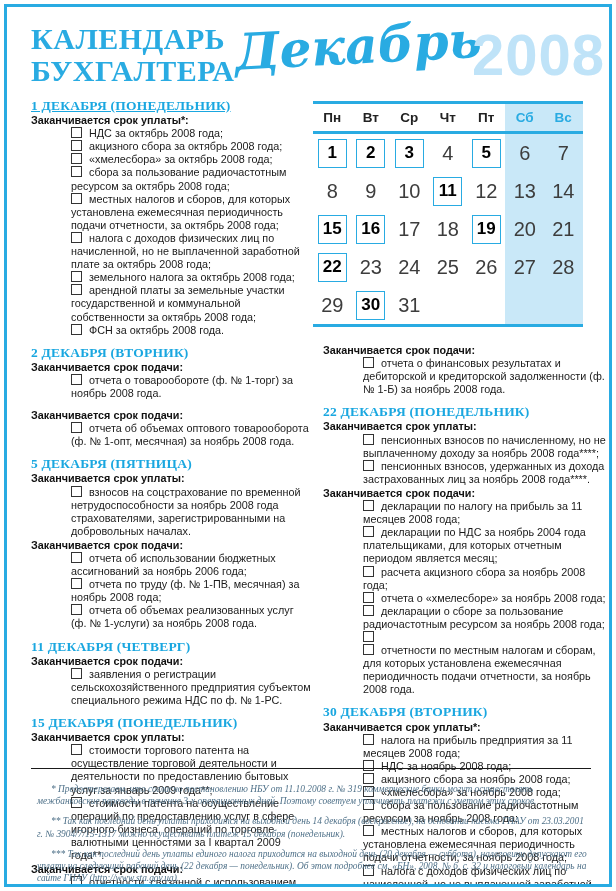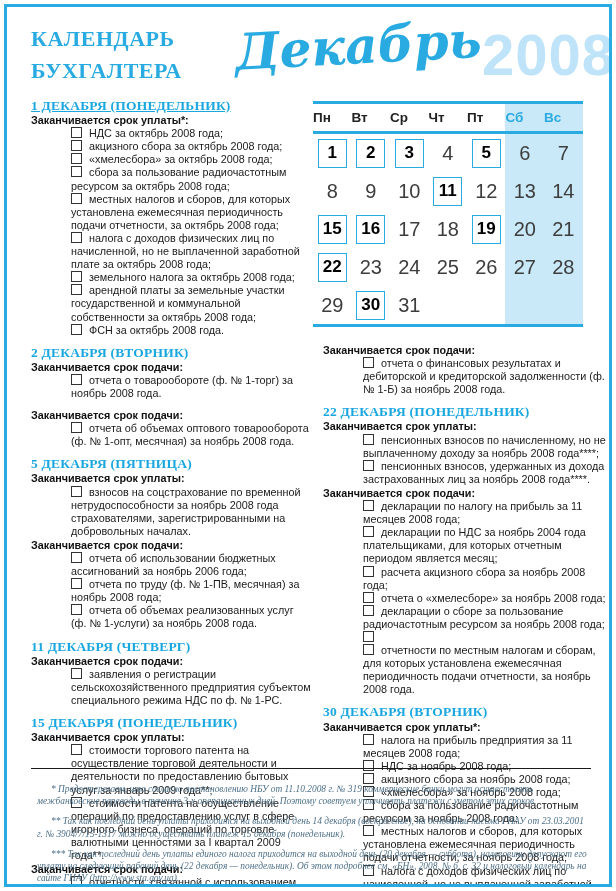--- a/index.html
+++ b/index.html
@@ -4,32 +4,32 @@
 <style>
   html,body{margin:0;padding:0;background:#fff;}
   .page{
     position:relative; box-sizing:border-box;
     width:608px; height:883px; margin:4px;
     border:3px solid #29abe2; background:#fff; overflow:hidden;
     font-family:"Liberation Sans", sans-serif; color:#1a1a1a;
   }
   
   .brand{position:absolute; left:24px; top:16px; font-family:"Liberation Serif", serif;
-         font-weight:bold; font-size:22px; line-height:32px; color:#29abe2; letter-spacing:.5px;}
+         font-weight:bold; font-size:30px; line-height:32px; color:#29abe2; letter-spacing:.5px;}
   .month{position:absolute; left:228px; top:10px; width:220px; text-align:center;
          font-family:"DejaVu Serif", serif; font-style:italic; font-weight:bold;
          font-size:50px; color:#29abe2; transform:rotate(-3deg);}
-  .year{position:absolute; left:440px; top:14px; width:168px; text-align:right;
+  .year{position:absolute; left:430px; top:14px; width:168px; text-align:right;
         font-weight:bold; font-size:58px; color:#bfe3f8; letter-spacing:1px;}
   
   .calendar{position:absolute; left:306px; top:94px; width:270px;}
   .cal-rule{height:3px; background:#29abe2; position:relative; z-index:2;}
   .weekend-bg{position:absolute; top:3px; bottom:3px; left:192px; width:78px; background:#c9e8f8; z-index:0;}
   .cal-head{display:flex; height:27px; align-items:center; position:relative; z-index:1;}
-  .cal-head span{flex:0 0 38.5px; font-weight:bold; font-size:13.5px; color:#222;}
+  .cal-head span{flex:0 0 38.5px; text-align:center; font-weight:bold; font-size:13.5px; color:#222;}
   .cal-head span.wkend{color:#29abe2;}
   .cal-body{position:relative; z-index:1;}
   .cal-row{display:flex; height:38px;}
   .cal-cell{flex:0 0 38.5px; display:flex; align-items:center; justify-content:center;}
   .daynum{font-size:20px; color:#3d3d3d; font-weight:400;}
   .dayboxed{width:27px; height:27px; border:1.5px solid #29abe2; display:flex; align-items:center;
             justify-content:center; font-size:17px; font-weight:bold; color:#000; background:transparent;}
   
   .col{position:absolute; font-size:10.8px; line-height:13.1px;}
   .col-left{left:24px; top:92px; width:280px;}

